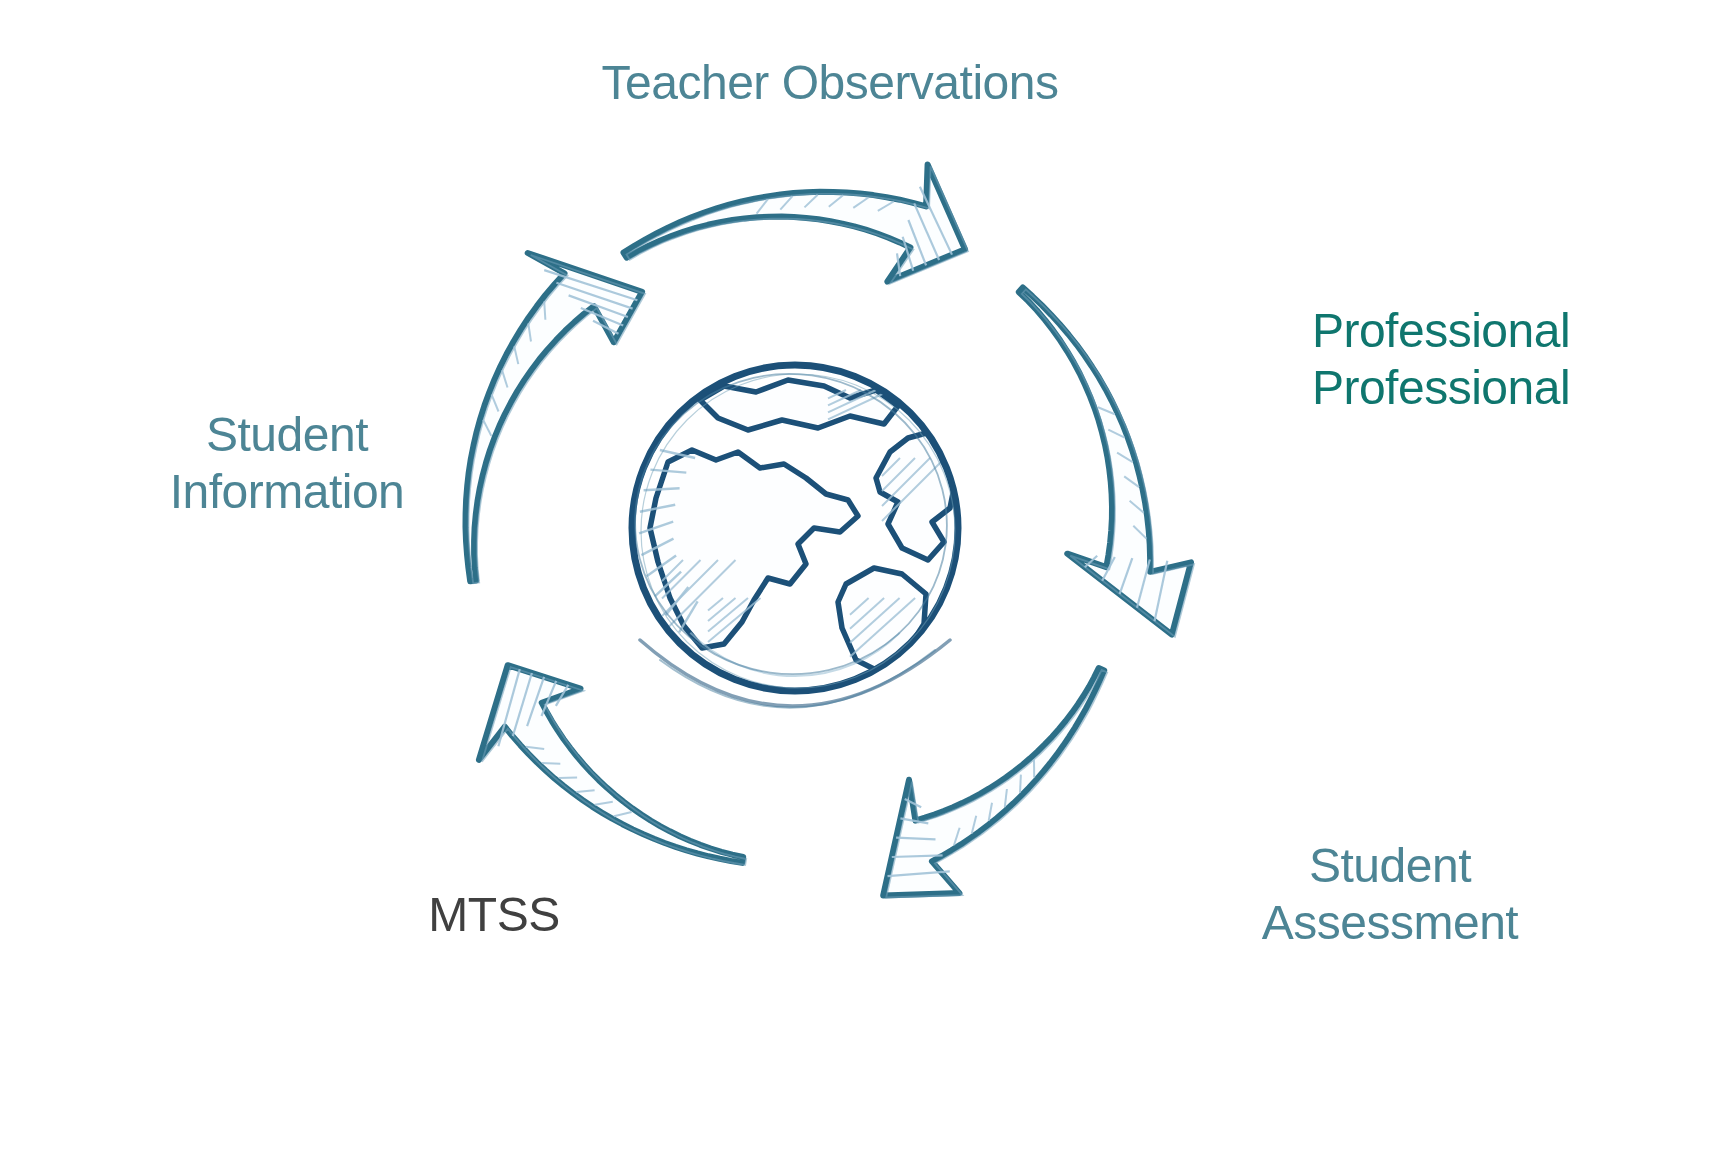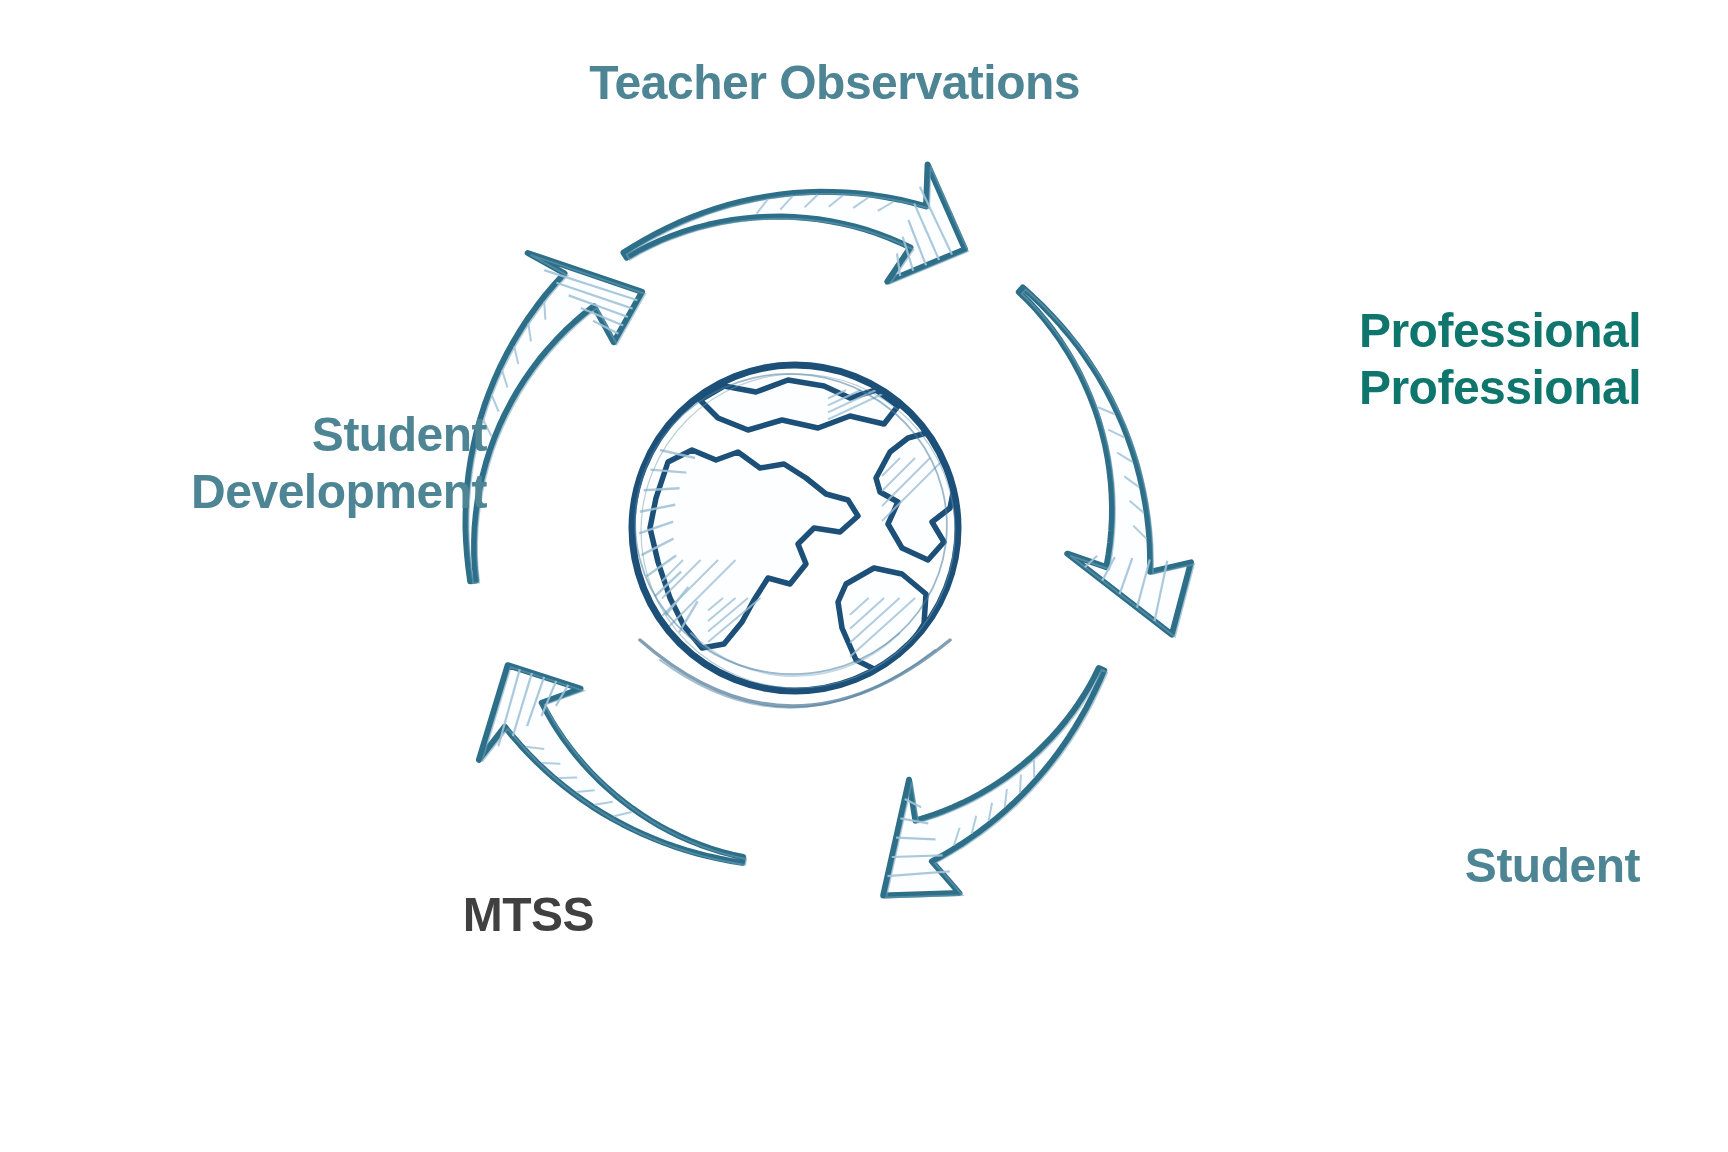--- a/index.html
+++ b/index.html
@@ -6,25 +6,25 @@
   .canvas{
     position:relative;
     width:1728px;height:1152px;
     background:#ffffff;
     overflow:hidden;
     font-family:"Liberation Sans",sans-serif;
   }
   #cycle-svg{position:absolute;left:0;top:0;}
   .label{
     position:absolute;
-    font-weight:700;
+    font-weight:400;
     font-size:48px;
     line-height:1.19;
     letter-spacing:-0.5px;
-    text-align:right;
+    text-align:center;
     white-space:nowrap;
   }
   .label div{white-space:nowrap;}
   .label-top{left:580px;top:54px;width:500px;}
   .label-right{left:1241px;top:302px;width:400px;}
   .label-bottom-right{left:1140px;top:837px;width:500px;}
   .label-mtss{left:394px;top:886px;width:200px;}
   .label-left{left:87px;top:406px;width:400px;}
 </style>
 </head>
@@ -166,24 +166,25 @@
     <div>Teacher Observations</div>
   </div>
 
   <div class="label label-right" style="color: #0f766e;">
     <div>Professional</div>
     <div>Professional</div>
   </div>
 
   <div class="label label-bottom-right" style="color: rgb(77, 133, 149);">
     <div>Student</div>
+    <div>Assessment</div>
   </div>
 
   <div class="label label-mtss" style="color: #404040;">
     <div>MTSS</div>
   </div>
 
   <div class="label label-left" style="color: rgb(77, 133, 149);">
     <div>Student</div>
-    <div>Development</div>
+    <div>Information</div>
   </div>
 
 </div>
 
 </body></html>

